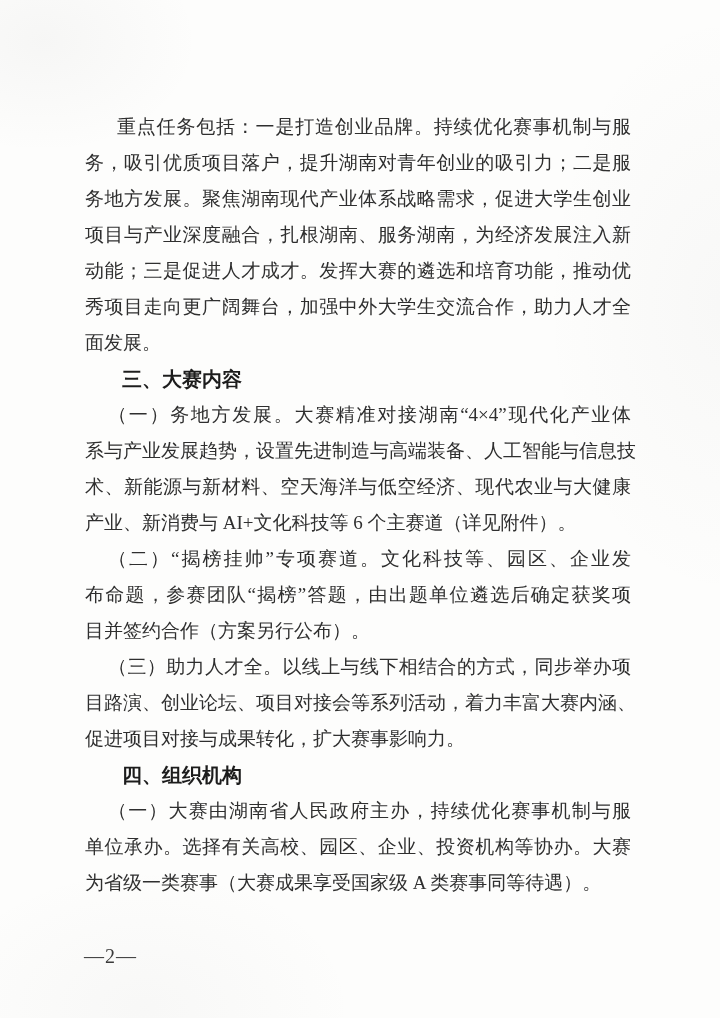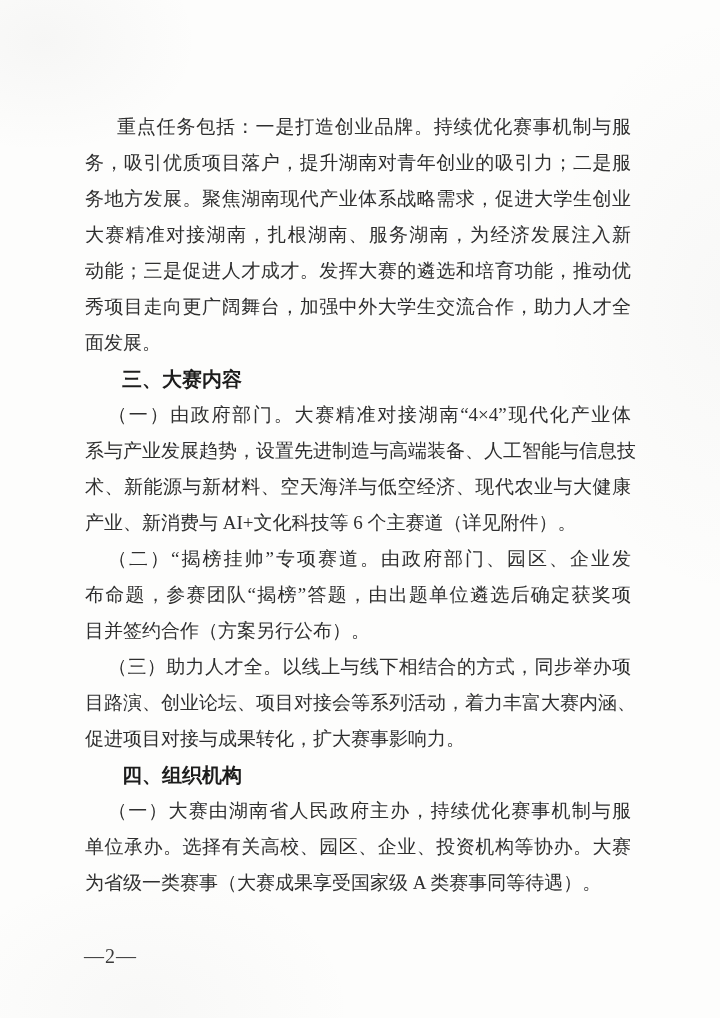--- a/index.html
+++ b/index.html
@@ -73,33 +73,33 @@
 </style>
 </head>
 <body>
 
 <div class="page">
   <div class="content">
 
     <div class="line indent">重点任务包括：一是打造创业品牌。持续优化赛事机制与服</div>
     <div class="line">务，吸引优质项目落户，提升湖南对青年创业的吸引力；二是服</div>
     <div class="line">务地方发展。聚焦湖南现代产业体系战略需求，促进大学生创业</div>
-    <div class="line">大赛精准对接湖南，扎根湖南、服务湖南，为经济发展注入新</div>
+    <div class="line">项目与产业深度融合，扎根湖南、服务湖南，为经济发展注入新</div>
     <div class="line">动能；三是促进人才成才。发挥大赛的遴选和培育功能，推动优</div>
     <div class="line">秀项目走向更广阔舞台，加强中外大学生交流合作，助力人才全</div>
     <div class="line end">面发展。</div>
 
     <div class="line heading">三、大赛内容</div>
 
-    <div class="line indent-paren"><span class="kai">（一）由政府部门。</span><span>大赛精准对接湖南“4×4”现代化产业体</span></div>
+    <div class="line indent-paren"><span class="kai">（一）务地方发展。</span><span>大赛精准对接湖南“4×4”现代化产业体</span></div>
     <div class="line">系与产业发展趋势，设置先进制造与高端装备、人工智能与信息技</div>
     <div class="line">术、新能源与新材料、空天海洋与低空经济、现代农业与大健康</div>
     <div class="line end">产业、新消费与 AI+文化科技等 6 个主赛道（详见附件）。</div>
 
-    <div class="line indent-paren"><span class="kai">（二）“揭榜挂帅”专项赛道。</span><span>由政府部门、园区、企业发</span></div>
+    <div class="line indent-paren"><span class="kai">（二）“揭榜挂帅”专项赛道。</span><span>文化科技等、园区、企业发</span></div>
     <div class="line">布命题，参赛团队“揭榜”答题，由出题单位遴选后确定获奖项</div>
     <div class="line end">目并签约合作（方案另行公布）。</div>
 
     <div class="line indent-paren"><span class="kai">（三）助力人才全。</span><span>以线上与线下相结合的方式，同步举办项</span></div>
     <div class="line">目路演、创业论坛、项目对接会等系列活动，着力丰富大赛内涵、</div>
     <div class="line end">促进项目对接与成果转化，扩大赛事影响力。</div>
 
     <div class="line heading">四、组织机构</div>
 
     <div class="line indent-paren">（一）大赛由湖南省人民政府主办，持续优化赛事机制与服</div>

